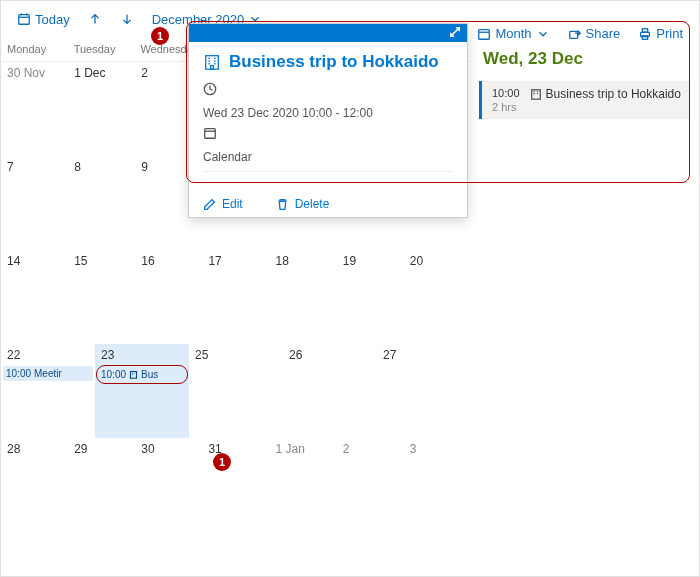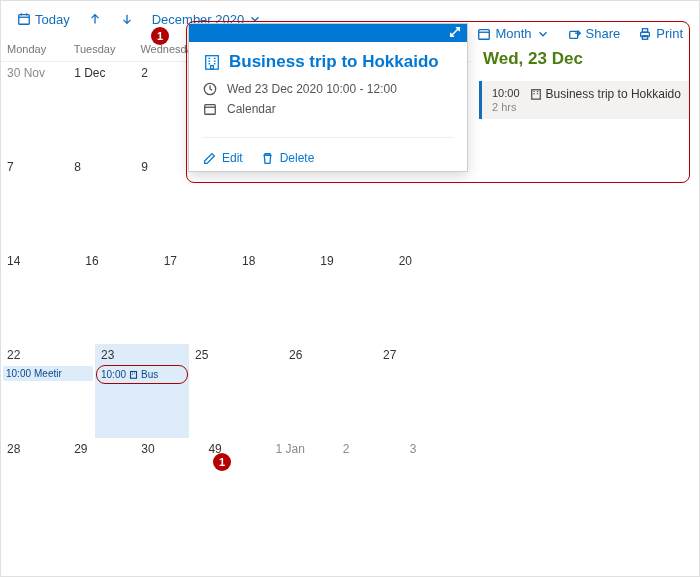--- a/index.html
+++ b/index.html
@@ -103,26 +103,26 @@
   .popup-header {
     height:18px;
     background:#0078d4;
     display:flex; justify-content:flex-end; align-items:center;
     padding:0 6px;
   }
   .popup-header svg { width:12px; height:12px; stroke:#fff; fill:none; stroke-width:1.8; }
   .popup-body { padding:10px 14px 6px; }
   .popup-title { display:flex; align-items:center; gap:8px; color:#0078d4; font-size:17px; font-weight:600; margin-bottom:10px; }
   .popup-title svg { width:18px; height:18px; stroke:#0078d4; fill:none; stroke-width:1.4; }
-  .popup-row { display:flex; align-items:center; gap:10px; color:#555; font-size:12px; margin:6px 0; }
+  .popup-row { display:flex; gap:10px; color:#555; font-size:12px; margin:6px 0;flex-direction:column; }
   .popup-row svg { width:14px; height:14px; stroke:#555; fill:none; stroke-width:1.5; }
   .popup-actions {
     border-top:1px solid #eee;
-    margin-top:21px; padding-top:13px;
-    display:flex; gap:18px;
+    margin-top:7px; padding-top:25px;
+    display:flex; gap:33px;
   }
   .popup-action { display:flex; align-items:center; gap:6px; color:#0078d4; font-size:12px; cursor:pointer; }
   .popup-action svg { width:13px; height:13px; stroke:#0078d4; fill:none; stroke-width:1.6; }
 
   
   .annot {
     position:absolute;
     border:1.5px solid #b30000;
     border-radius:8px;
     pointer-events:none;
@@ -255,20 +255,23 @@
         <span class="num">12</span>
       </div>
     <div class="cell">
         <span class="num">13</span>
       </div>
   </div>
 
   <div class="row week">
     <div class="cell">
         <span class="num">14</span>
+      </div>
+    <div class="cell">
+        <span class="num">15</span>
       </div>
     <div class="cell">
         <span class="num">16</span>
       </div>
     <div class="cell">
         <span class="num">17</span>
       </div>
     <div class="cell">
         <span class="num">18</span>
       </div>
@@ -316,21 +319,21 @@
     <div class="cell">
         <span class="num">28</span>
       </div>
     <div class="cell">
         <span class="num">29</span>
       </div>
     <div class="cell">
         <span class="num">30</span>
       </div>
     <div class="cell">
-        <span class="num">49</span>
+        <span class="num">31</span>
       </div>
     <div class="cell muted">
         <span class="num">1 Jan</span>
       </div>
     <div class="cell muted">
         <span class="num">2</span>
       </div>
     <div class="cell muted">
         <span class="num">3</span>
       </div>

